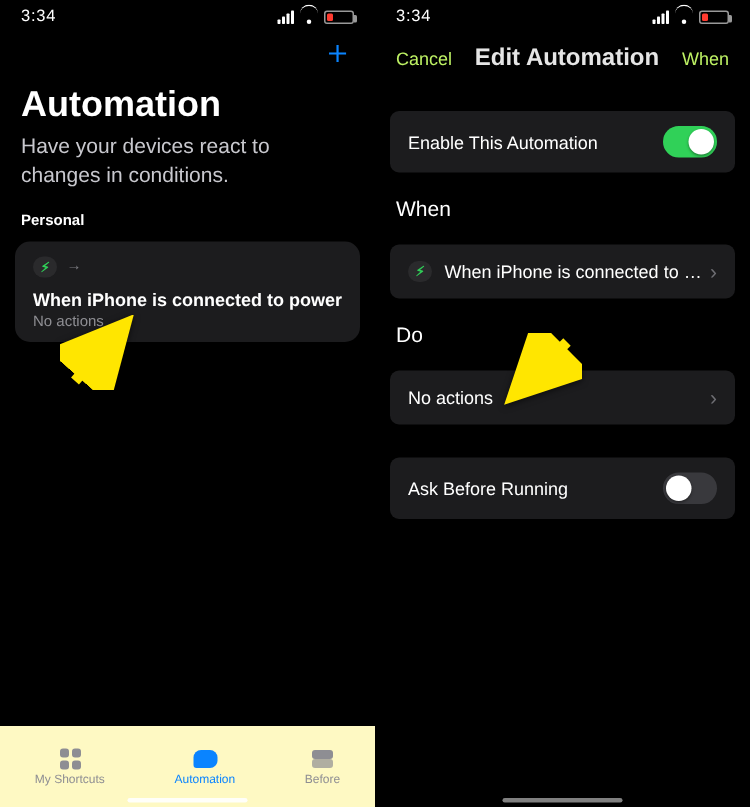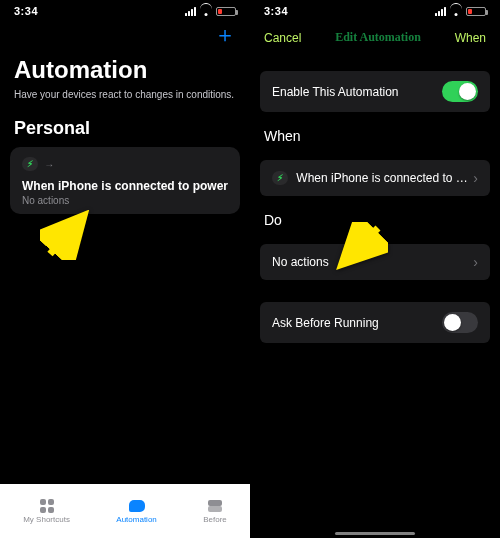--- a/index.html
+++ b/index.html
@@ -2,66 +2,66 @@
 <html><head>
 <meta charset="utf-8">
 <style>
   * { margin:0; padding:0; box-sizing:border-box; -webkit-font-smoothing:antialiased; }
   html,body { background:#555; }
   body { width:500px; height:538px; font-family:-apple-system,"SF Pro Text","Helvetica Neue",Arial,sans-serif; color:#fff; }
   .wrap { display:flex; width:500px; height:538px; }
   .phone { width:250px; height:538px; background:#000; position:relative; overflow:hidden; }
   .phone.right { background:#111; }
   
-  .statusbar { height:22px; display:flex; align-items:center; justify-content:space-between; padding:4px 14px; font-size:11px; font-weight:700; color:#fff; }
+  .statusbar { height:22px; display:flex; align-items:center; justify-content:space-between; padding:4px 14px; font-size:11px; font-weight:400; color:#fff; }
   .statusbar .clock { letter-spacing:0.5px; }
   .statusbar .right-icons { display:flex; align-items:center; gap:4px; }
   .sig { display:flex; align-items:flex-end; gap:1px; }
   .sig span { width:2px; background:#fff; display:block; border-radius:0.5px; }
   .sig .b1{height:3px}.sig .b2{height:5px}.sig .b3{height:7px}.sig .b4{height:9px}
   .wifi-ico { width:12px; height:9px; position:relative; }
   .wifi-ico::before { content:""; position:absolute; bottom:0; left:50%; transform:translateX(-50%); width:3px; height:3px; background:#fff; border-radius:50%; }
   .wifi-ico::after { content:""; position:absolute; bottom:0; left:50%; transform:translateX(-50%); width:12px; height:12px; border:1.5px solid #fff; border-bottom:none; border-left:none; border-right:none; border-radius:12px 12px 0 0; }
   .battery { width:20px; height:9px; border:1px solid rgba(255,255,255,0.6); border-radius:2px; position:relative; }
   .battery::after { content:""; position:absolute; right:-3px; top:2px; width:2px; height:5px; background:rgba(255,255,255,0.6); border-radius:0 1px 1px 0; }
   .battery .fill { position:absolute; left:1px; top:1px; bottom:1px; width:4px; background:#ff3b30; border-radius:1px; }
   
   .header { padding:4px 14px 0 14px; }
   .addrow { display:flex; justify-content:flex-end; padding:2px 14px 0 14px; }
   .addbtn { color:#0a84ff; font-size:22px; font-weight:400; line-height:1; }
   .h1 { font-size:24px; font-weight:700; margin-top:6px; }
-  .sub { font-size:10px; color:#c8c8ce; margin-top:4px; line-height:1.35; }
-  .sechead { font-size:18px; font-weight:600; margin:16px 14px 8px 14px; }
+  .sub { font-size:14px; color:#c8c8ce; margin-top:4px; line-height:1.35; }
+  .sechead { font-size:10px; font-weight:600; margin:16px 14px 8px 14px; }
   .card { margin:0 10px; background:#1c1c1e; border-radius:10px; padding:10px 12px 8px 12px; position:relative; }
   .card-top { display:flex; align-items:center; gap:6px; }
   .pill { display:inline-flex; align-items:center; gap:2px; font-size:9px; padding:2px 5px; border-radius:10px; background:#2a2a2c; }
   .pill.charge { color:#30d158; font-weight:700; }
   .chev-sm { color:#7b7b80; font-size:10px; }
   .card-title { font-size:12px; font-weight:600; margin-top:8px; }
   .card-sub { font-size:10px; color:#8e8e93; margin-top:2px; }
   
   .arrow { position:absolute; filter:drop-shadow(0 1px 2px rgba(0,0,0,0.6)); }
   .arrow svg { display:block; }
   
-  .tabbar { position:absolute; bottom:0; left:0; right:0; height:54px; background:#ffffff; display:flex; justify-content:space-around; align-items:center; border-top:0.5px solid rgba(255,255,255,0.06); }
+  .tabbar { position:absolute; bottom:0; left:0; right:0; height:54px; background:#fef9c3; display:flex; justify-content:space-around; align-items:center; border-top:0.5px solid rgba(255,255,255,0.06); }
   .tab { display:flex; flex-direction:column; align-items:center; gap:2px; font-size:8px; color:#8e8e93; }
   .tab.active { color:#0a84ff; }
   .tab .glyph { width:18px; height:14px; display:flex; align-items:center; justify-content:center; }
   .tab .grid2 { width:14px; height:14px; display:grid; grid-template-columns:1fr 1fr; grid-template-rows:1fr 1fr; gap:2px; }
   .tab .grid2 span { background:#8e8e93; border-radius:2px; }
   .tab .bubble { width:16px; height:12px; background:#0a84ff; border-radius:5px 5px 5px 2px; position:relative; }
   .tab .stack { width:14px; height:12px; position:relative; }
   .tab .stack span { position:absolute; left:0; width:14px; height:6px; background:#8e8e93; border-radius:2px; }
   .tab .stack .s1{top:0}.tab .stack .s2{top:6px;opacity:.7}
   .homebar { position:absolute; bottom:3px; left:50%; transform:translateX(-50%); width:80px; height:3px; background:#fff; border-radius:2px; opacity:.9; }
   .homebar.dim { opacity:.5; }
   
   .navrow { display:flex; align-items:center; justify-content:space-between; padding:8px 14px 10px 14px; font-size:12px; }
   .navrow .link { color:#bef264; font-weight:400; }
-  .navrow .title { color:#15803d; font-weight:600; font-size:12px;font-family:Liberation Serif, serif; }
+  .navrow .title { color:#e5e5e5; font-weight:600; font-size:16px; }
   .rgroup { margin:16px 10px; background:#1c1c1e; border-radius:6px; }
   .row { display:flex; align-items:center; justify-content:space-between; padding:10px 12px; font-size:12px; color:#fff; }
   .row .left { display:flex; align-items:center; gap:8px; overflow:hidden; }
   .row .txt { white-space:nowrap; overflow:hidden; text-overflow:ellipsis; }
   .chev { color:#6e6e73; font-size:14px; }
   .headlabel { font-size:14px; font-weight:400; color:#fff; margin:14px 14px 6px 14px; }
   .toggle { width:36px; height:21px; border-radius:11px; position:relative; flex:0 0 auto; }
   .toggle .knob { position:absolute; top:2px; width:17px; height:17px; background:#fff; border-radius:50%; box-shadow:0 1px 2px rgba(0,0,0,.4); }
   .toggle.on { background:#30d158; } .toggle.on .knob { right:2px; }
   .toggle.off { background:#39393d; } .toggle.off .knob { left:2px; }

